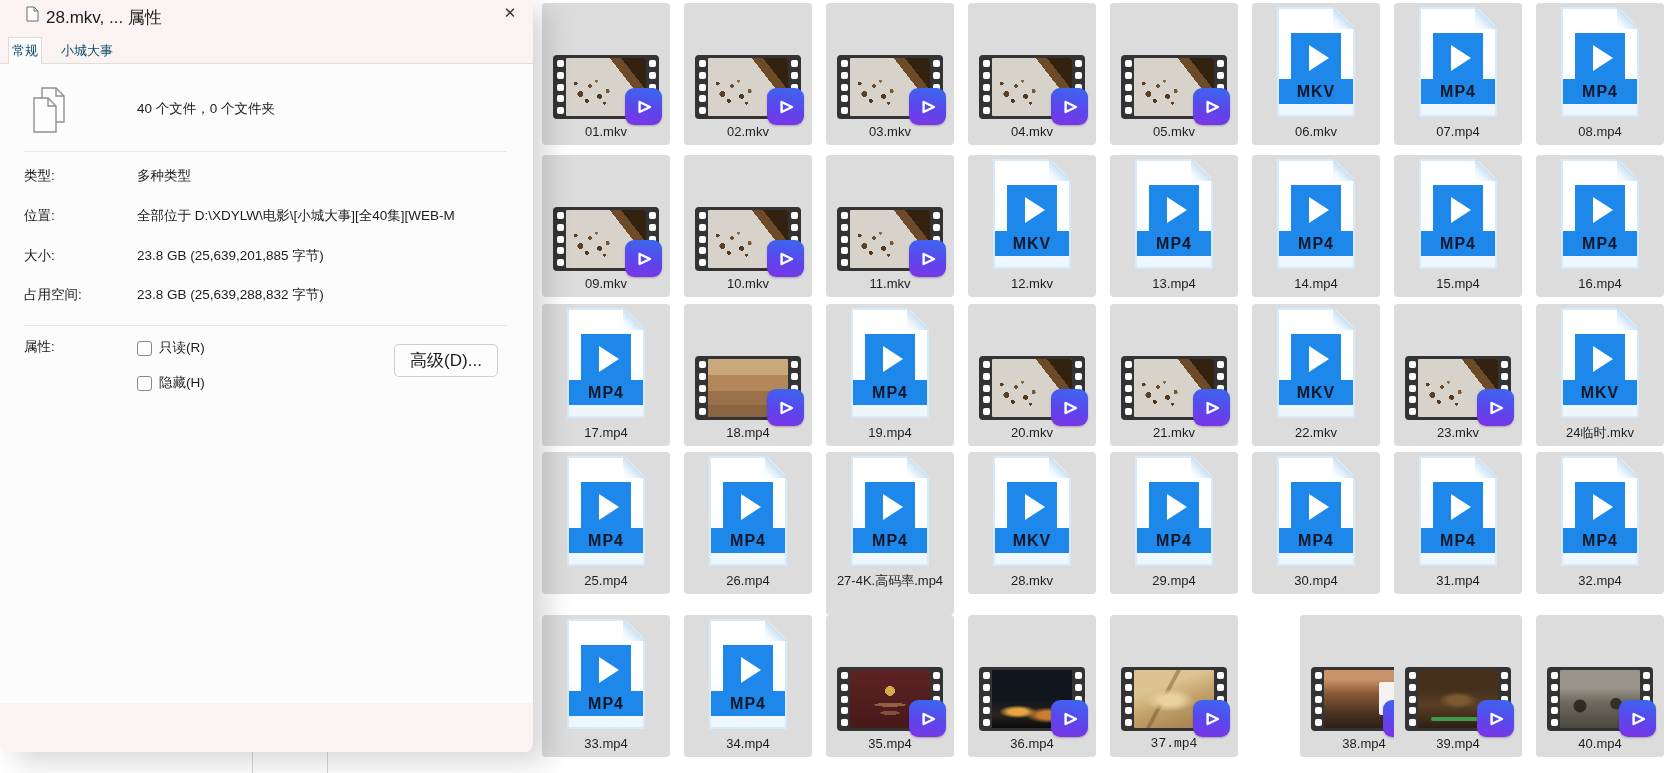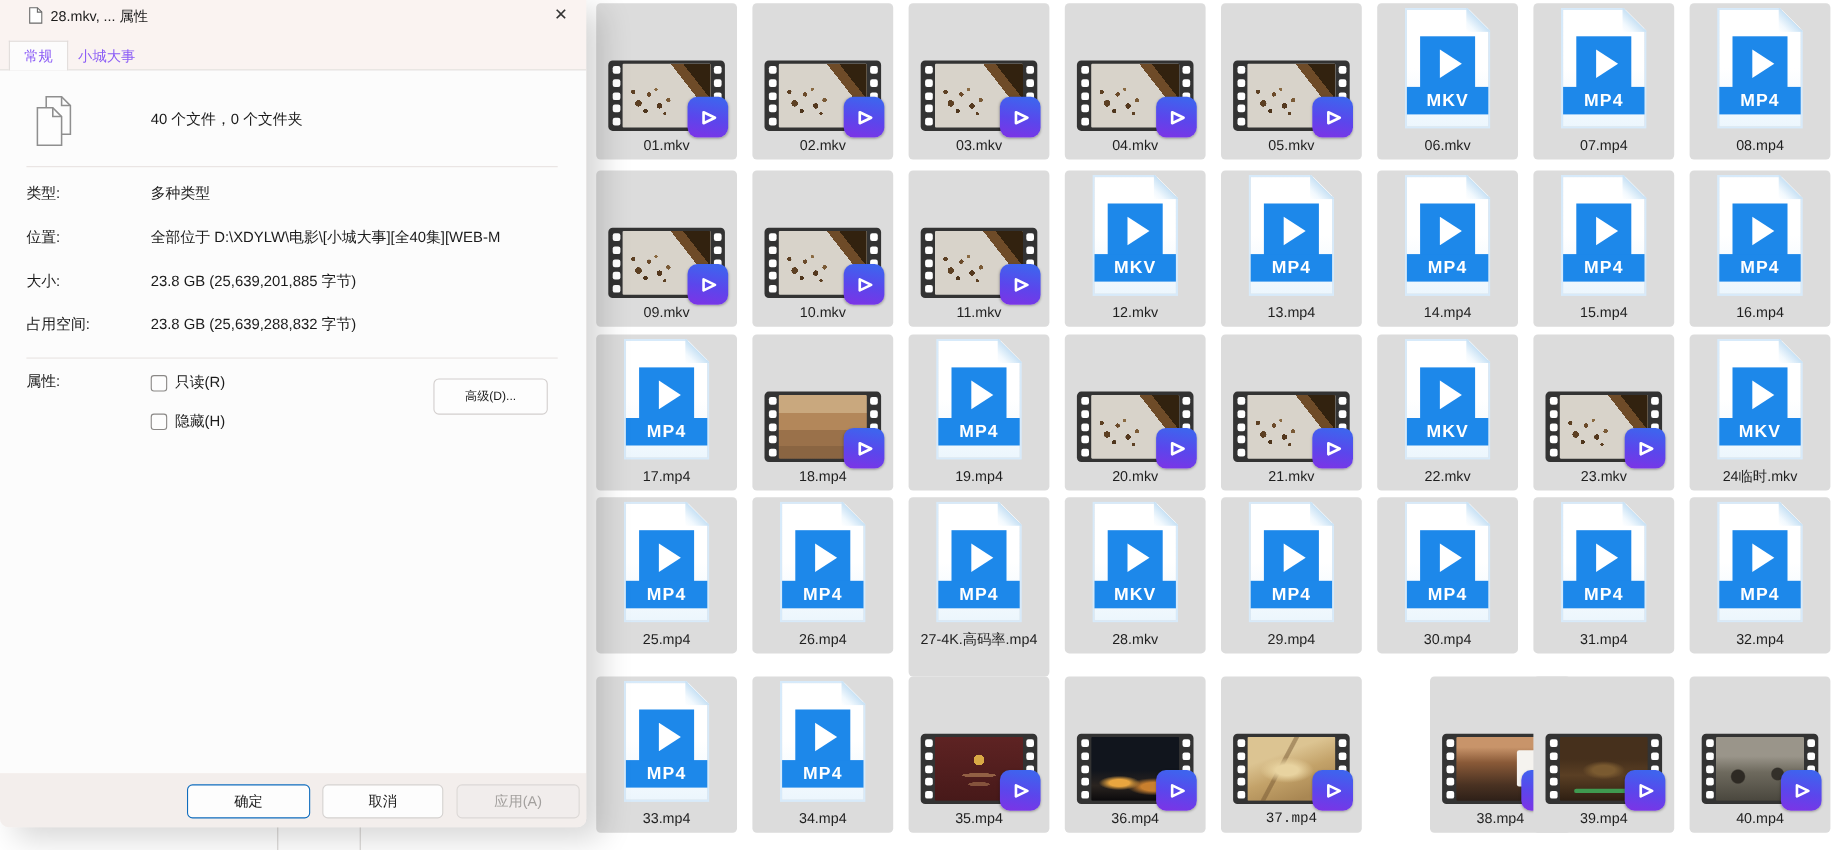--- a/index.html
+++ b/index.html
@@ -21,21 +21,21 @@
          border:2px solid #d7eafa;
          clip-path:polygon(0 0, 57px 0, 78px 21px, 78px 110px, 0 110px); }
   .doc .fold { position:absolute; top:-2px; right:-2px; width:22px; height:22px;
                background:linear-gradient(to bottom left, transparent 48%, #c9e2f5 50%, #f2f9fe 80%, #ffffff 100%); }
   .doc .play { position:absolute; top:24px; left:50%; transform:translateX(-50%);
                width:50px; height:50px; background:#1d88ea; }
   .doc .tri { position:absolute; top:50%; left:55%; transform:translate(-50%,-50%);
               width:0; height:0; border-left:20px solid #ffffff;
               border-top:13px solid transparent; border-bottom:13px solid transparent; }
   .doc .banner { position:absolute; left:0; right:0; bottom:11px; height:25px; background:#1d88ea;
-                 color:#ffffff; font-weight:bold; font-size:16px; letter-spacing:1px;
+                 color:#0f172a; font-weight:bold; font-size:16px; letter-spacing:1px;
                  display:flex; align-items:center; justify-content:center; }
 
   
   .film { position:relative; width:106px; height:64px; margin-bottom:2px;
           background:#333333; border-radius:4px; padding:3px 2px;
           display:flex; }
   .holes { width:10px; display:flex; flex-direction:column; justify-content:space-between;
            padding:2px 0; align-items:center; }
   .hole { width:7px; height:7px; background:#ffffff; border-radius:2px; }
   .pic { flex:1; margin:0 1px; border-radius:1px; overflow:hidden; position:relative;
@@ -83,43 +83,43 @@
       radial-gradient(circle 10px at 25% 62%,#2e2a24 0 58%,transparent 70%),
       radial-gradient(circle 9px at 70% 58%,#33302a 0 58%,transparent 70%),
       linear-gradient(180deg,#9a958a 0 30%,#6e6a5e 55%,#4a473e); }
 
   
   .dialog { position:absolute; left:0; top:0; width:533px; height:752px; z-index:5;
             background:#faf3f1; border-radius:0 0 8px 8px; overflow:hidden;
             box-shadow:14px 10px 28px rgba(0,0,0,.16); font-size:13.5px; color:#1b1b1b; }
   .titlebar { position:absolute; left:0; top:0; right:0; height:36px; }
   .title-icon { position:absolute; left:26px; top:6px; }
-  .title-text { position:absolute; left:46px; top:6px; font-size:13px; }
+  .title-text { position:absolute; left:46px; top:6px; font-size:17px; }
   .close-btn { position:absolute; left:498px; top:2px; width:24px; height:22px;
                display:flex; align-items:center; justify-content:center;
                font-size:15px; color:#333; cursor:default; }
-  .tab { position:absolute; top:38px; height:25px; padding:0 13px; font-size:13px;
-         display:flex; align-items:center; color:#8b5cf6;font-family:Liberation Serif, serif; }
+  .tab { position:absolute; top:38px; height:25px; padding:0 3px; font-size:13px;
+         display:flex; align-items:center; color:#0c4a6e;font-family:Liberation Serif, serif; }
   .tab.active { background:#fcfcfc; border:1px solid #e0dbd9; border-bottom:none;
                 top:37px; height:27px; z-index:3; }
   .panel { position:absolute; left:0; right:0; top:63px; bottom:49px;
            background:#fcfcfc; border-top:1px solid #e2dddb; }
   .sum-icon { position:absolute; left:30px; top:22px; }
   .sum-text { position:absolute; left:137px; top:36px; }
   .sep { position:absolute; left:24px; right:26px; height:1px; background:#e8e3e1; }
   .sep1 { top:87px; } .sep2 { top:261px; }
   .frow-label { position:absolute; left:24px; white-space:nowrap; }
   .frow-value { position:absolute; left:137px; right:0; white-space:nowrap; overflow:hidden; }
   .attr-label { position:absolute; left:24px; top:274px; }
   .cbrow { position:absolute; left:137px; display:flex; align-items:center; gap:7px; }
   .cb1 { top:275px; } .cb2 { top:310px; }
   .cbbox { width:15px; height:15px; background:#fdfdfd; border:1px solid #8a8886; border-radius:3px; }
   .adv-btn { position:absolute; left:394px; top:280px; width:104px; height:33px;
              background:#fdfdfd; border:1px solid #d2cecd; border-radius:5px;
-             font-size:11px; color:#1b1b1b; display:flex; align-items:center; justify-content:center; }
+             font-size:17px; color:#1b1b1b; display:flex; align-items:center; justify-content:center; }
   .footer { position:absolute; left:0; right:0; bottom:0; height:49px; background:#f3eeec; }
   .fbtn { position:absolute; top:10px; height:31px; border-radius:5px; font-size:13px;
           display:flex; align-items:center; justify-content:center; background:#fdfdfd;
           border:1px solid #d5d2d0; color:#1b1b1b; }
   .fbtn.default { left:170px; width:112px; border:1px solid #0f6cbd; }
   .fbtn.cancel  { left:293px; width:110px; }
   .fbtn.disabled{ left:415px; width:112px; background:#f1edec; border:1px solid #dcd8d6; color:#a3a09e; }
 
   
   .behind-line { position:absolute; top:752px; height:21px; width:1px; background:#d8d5d3; z-index:0; }
@@ -966,23 +966,18 @@
         <span class="cbbox"></span>
         <span>只读(R)</span>
       </div>
       <div class="cbrow cb2">
         <span class="cbbox"></span>
         <span>隐藏(H)</span>
       </div>
       <div class="adv-btn">高级(D)...</div>
     </div>
 
-    <div class="footer">
-      <div class="fbtn default">确定</div>
-      <div class="fbtn cancel">取消</div>
-      <div class="fbtn disabled">应用(A)</div>
-    </div>
   </div>
 
   <div class="behind-line" style="left:252px;"></div>
   <div class="behind-line" style="left:327px;"></div>
 
 </div>
 
 </body></html>

